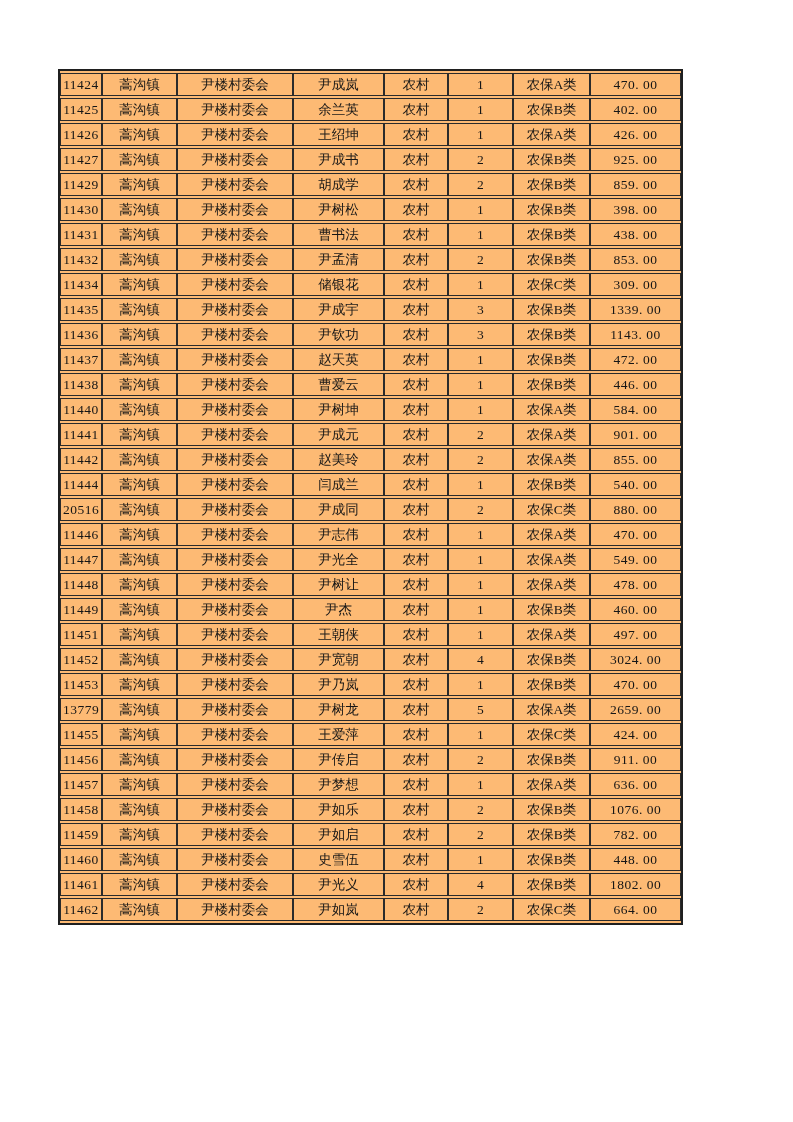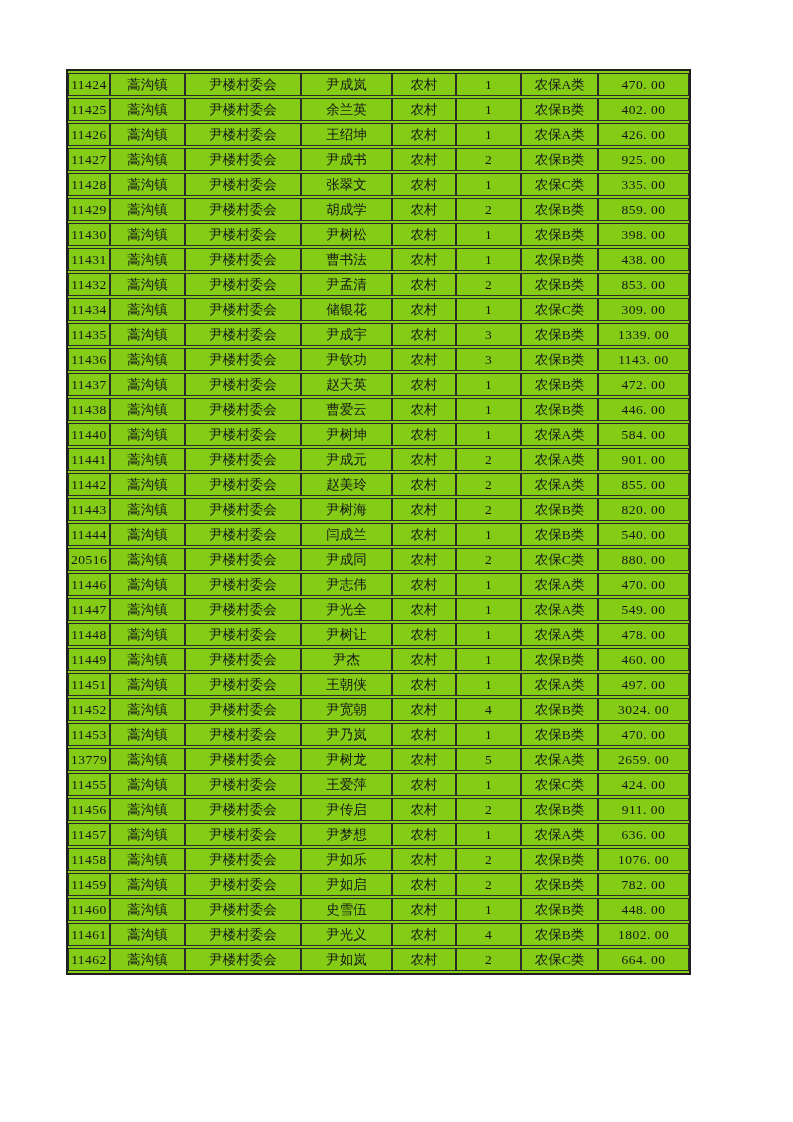--- a/index.html
+++ b/index.html
@@ -11,28 +11,28 @@
     position: relative;
     width: 793px;
     height: 1122px;
     background: #ffffff;
     margin: 0 auto;
     overflow: hidden;
     font-family: "Liberation Serif", "DejaVu Serif", serif;
   }
   table.grid {
     position: absolute;
-    left: 66px;
+    left: 58px;
     top: 69px;
     width: 625px;
     table-layout: fixed;
     border-collapse: separate;
     border-spacing: 0 2px;
     border: 2px solid #1f1f1f;
-    background: #84cc16;
+    background: #fdba74;
   }
   table.grid td {
     box-sizing: border-box;
     height: 23px;
     padding: 0 2px;
     border: 1px solid #2b2b2b;
     text-align: center;
     vertical-align: middle;
     font-size: 13.5px;
     line-height: 21px;
@@ -96,30 +96,20 @@
           <td class="num">11427</td>
           <td>蒿沟镇</td>
           <td>尹楼村委会</td>
           <td>尹成书</td>
           <td>农村</td>
           <td class="num">2</td>
           <td>农保B类</td>
           <td class="num">925. 00</td>
         </tr>
         <tr>
-          <td class="num">11428</td>
-          <td>蒿沟镇</td>
-          <td>尹楼村委会</td>
-          <td>张翠文</td>
-          <td>农村</td>
-          <td class="num">1</td>
-          <td>农保C类</td>
-          <td class="num">335. 00</td>
-        </tr>
-        <tr>
           <td class="num">11429</td>
           <td>蒿沟镇</td>
           <td>尹楼村委会</td>
           <td>胡成学</td>
           <td>农村</td>
           <td class="num">2</td>
           <td>农保B类</td>
           <td class="num">859. 00</td>
         </tr>
         <tr>
@@ -224,30 +214,20 @@
         </tr>
         <tr>
           <td class="num">11442</td>
           <td>蒿沟镇</td>
           <td>尹楼村委会</td>
           <td>赵美玲</td>
           <td>农村</td>
           <td class="num">2</td>
           <td>农保A类</td>
           <td class="num">855. 00</td>
-        </tr>
-        <tr>
-          <td class="num">11443</td>
-          <td>蒿沟镇</td>
-          <td>尹楼村委会</td>
-          <td>尹树海</td>
-          <td>农村</td>
-          <td class="num">2</td>
-          <td>农保B类</td>
-          <td class="num">820. 00</td>
         </tr>
         <tr>
           <td class="num">11444</td>
           <td>蒿沟镇</td>
           <td>尹楼村委会</td>
           <td>闫成兰</td>
           <td>农村</td>
           <td class="num">1</td>
           <td>农保B类</td>
           <td class="num">540. 00</td>

